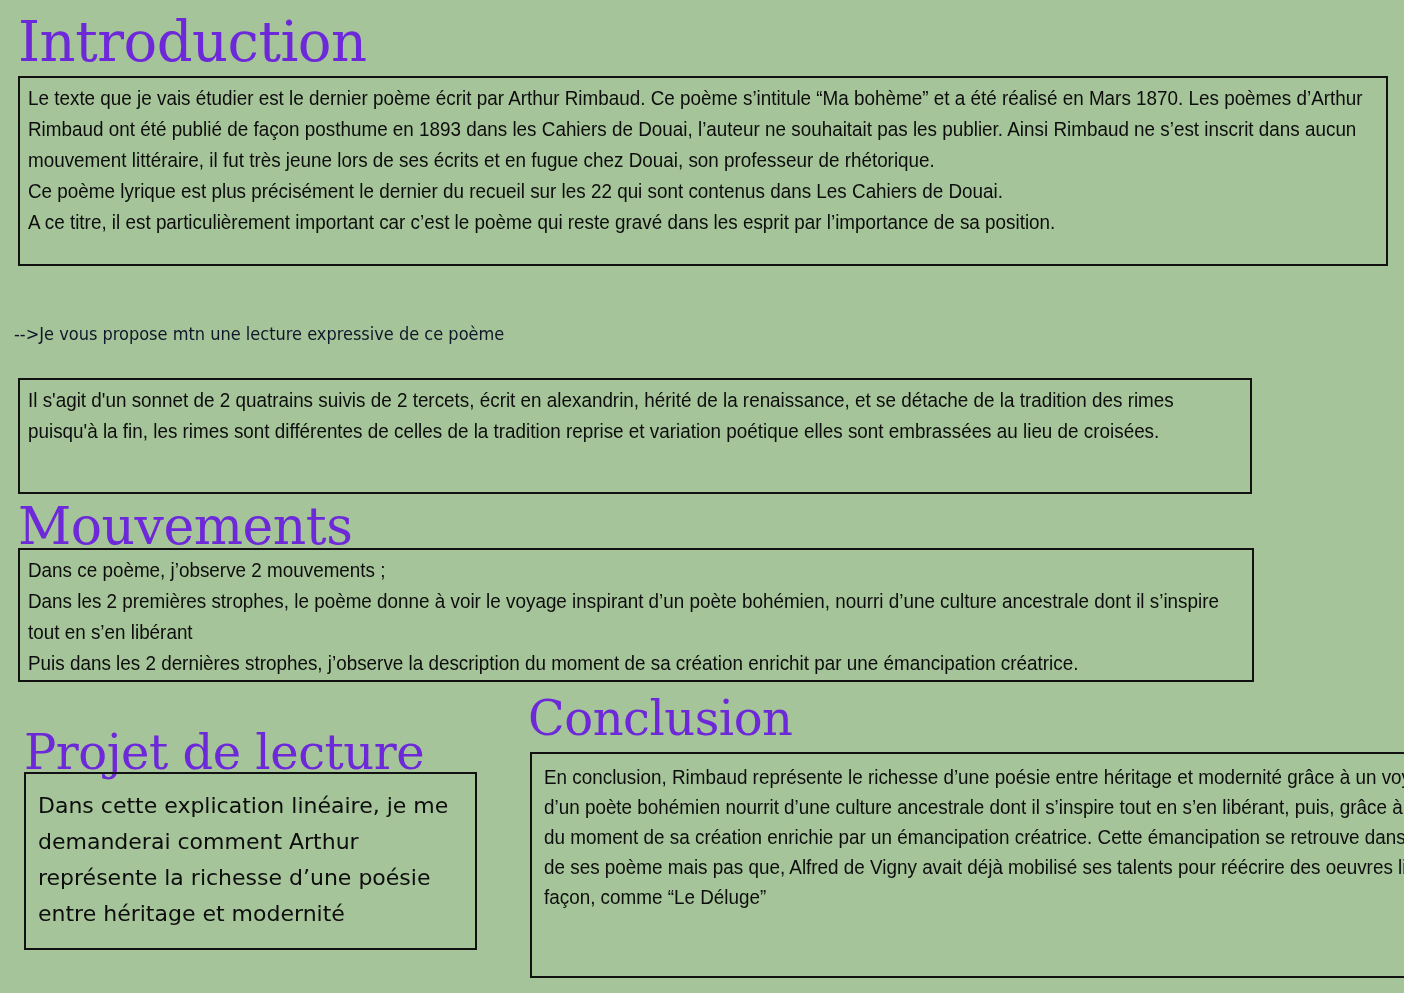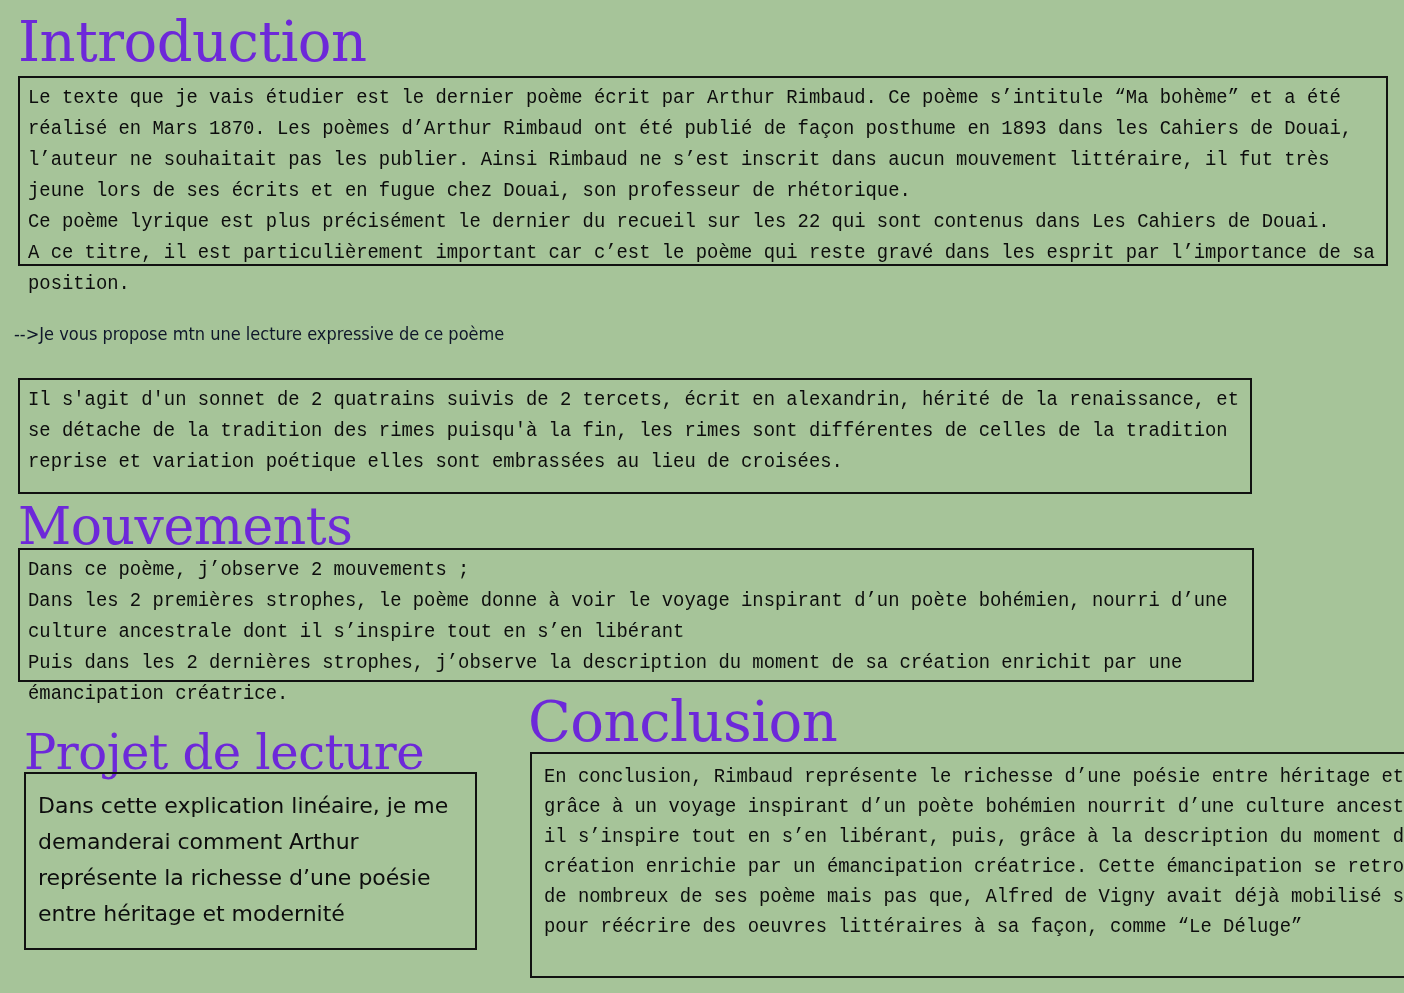--- a/index.html
+++ b/index.html
@@ -34,21 +34,21 @@
 
   
   .box {
     position: absolute;
     border: 2px solid #111111;
     box-sizing: border-box;
     background: transparent;
   }
 
   .body-text {
-    font-family: Liberation Mono, monospace;
+    font-family: Liberation Sans, sans-serif;
     color: #0d0d0d;
     font-size: 20.5px;
     line-height: 31px;
     white-space: pre-line;
     letter-spacing: 0px;
   }
 
   .box .body-text {
     position: absolute;
     left: 8px;
@@ -78,21 +78,21 @@
   #h-introduction      { left: 18px;  top: 14px;  font-size: 56px; }
   #box-introduction    { left: 18px;  top: 76px;  width: 1370px; height: 190px; }
   #note-lecture        { left: 14px;  top: 283px; }
   #h-unite             { left: 18px;  top: 325px; font-size: 52px; }
   #box-unite           { left: 18px;  top: 378px; width: 1234px; height: 116px; }
   #h-mouvements        { left: 18px;  top: 500px; font-size: 52px; }
   #box-mouvements      { left: 18px;  top: 548px; width: 1236px; height: 134px; }
   #h-projet            { left: 24px;  top: 728px; font-size: 48px; }
   #box-projet          { left: 24px;  top: 772px; width: 453px; height: 178px; }
   #box-projet .body-text { font-size: 22px; line-height: 36px; left: 12px; top: 14px; }
-  #h-conclusion        { left: 528px; top: 694px; font-size: 56px; }
+  #h-conclusion        { left: 528px; top: 694px; font-size: 48px; }
   #box-conclusion      { left: 530px; top: 752px; width: 1004px; height: 226px; }
   #box-conclusion .body-text { font-size: 20.5px; line-height: 30px; left: 12px; top: 8px; }
 
   
   #box-projet .body-text {
     font-family: "DejaVu Sans", "Liberation Sans", sans-serif;
   }
   #box-projet .squeeze { transform: scaleX(1); width: 100%; }
 </style>
 </head>

